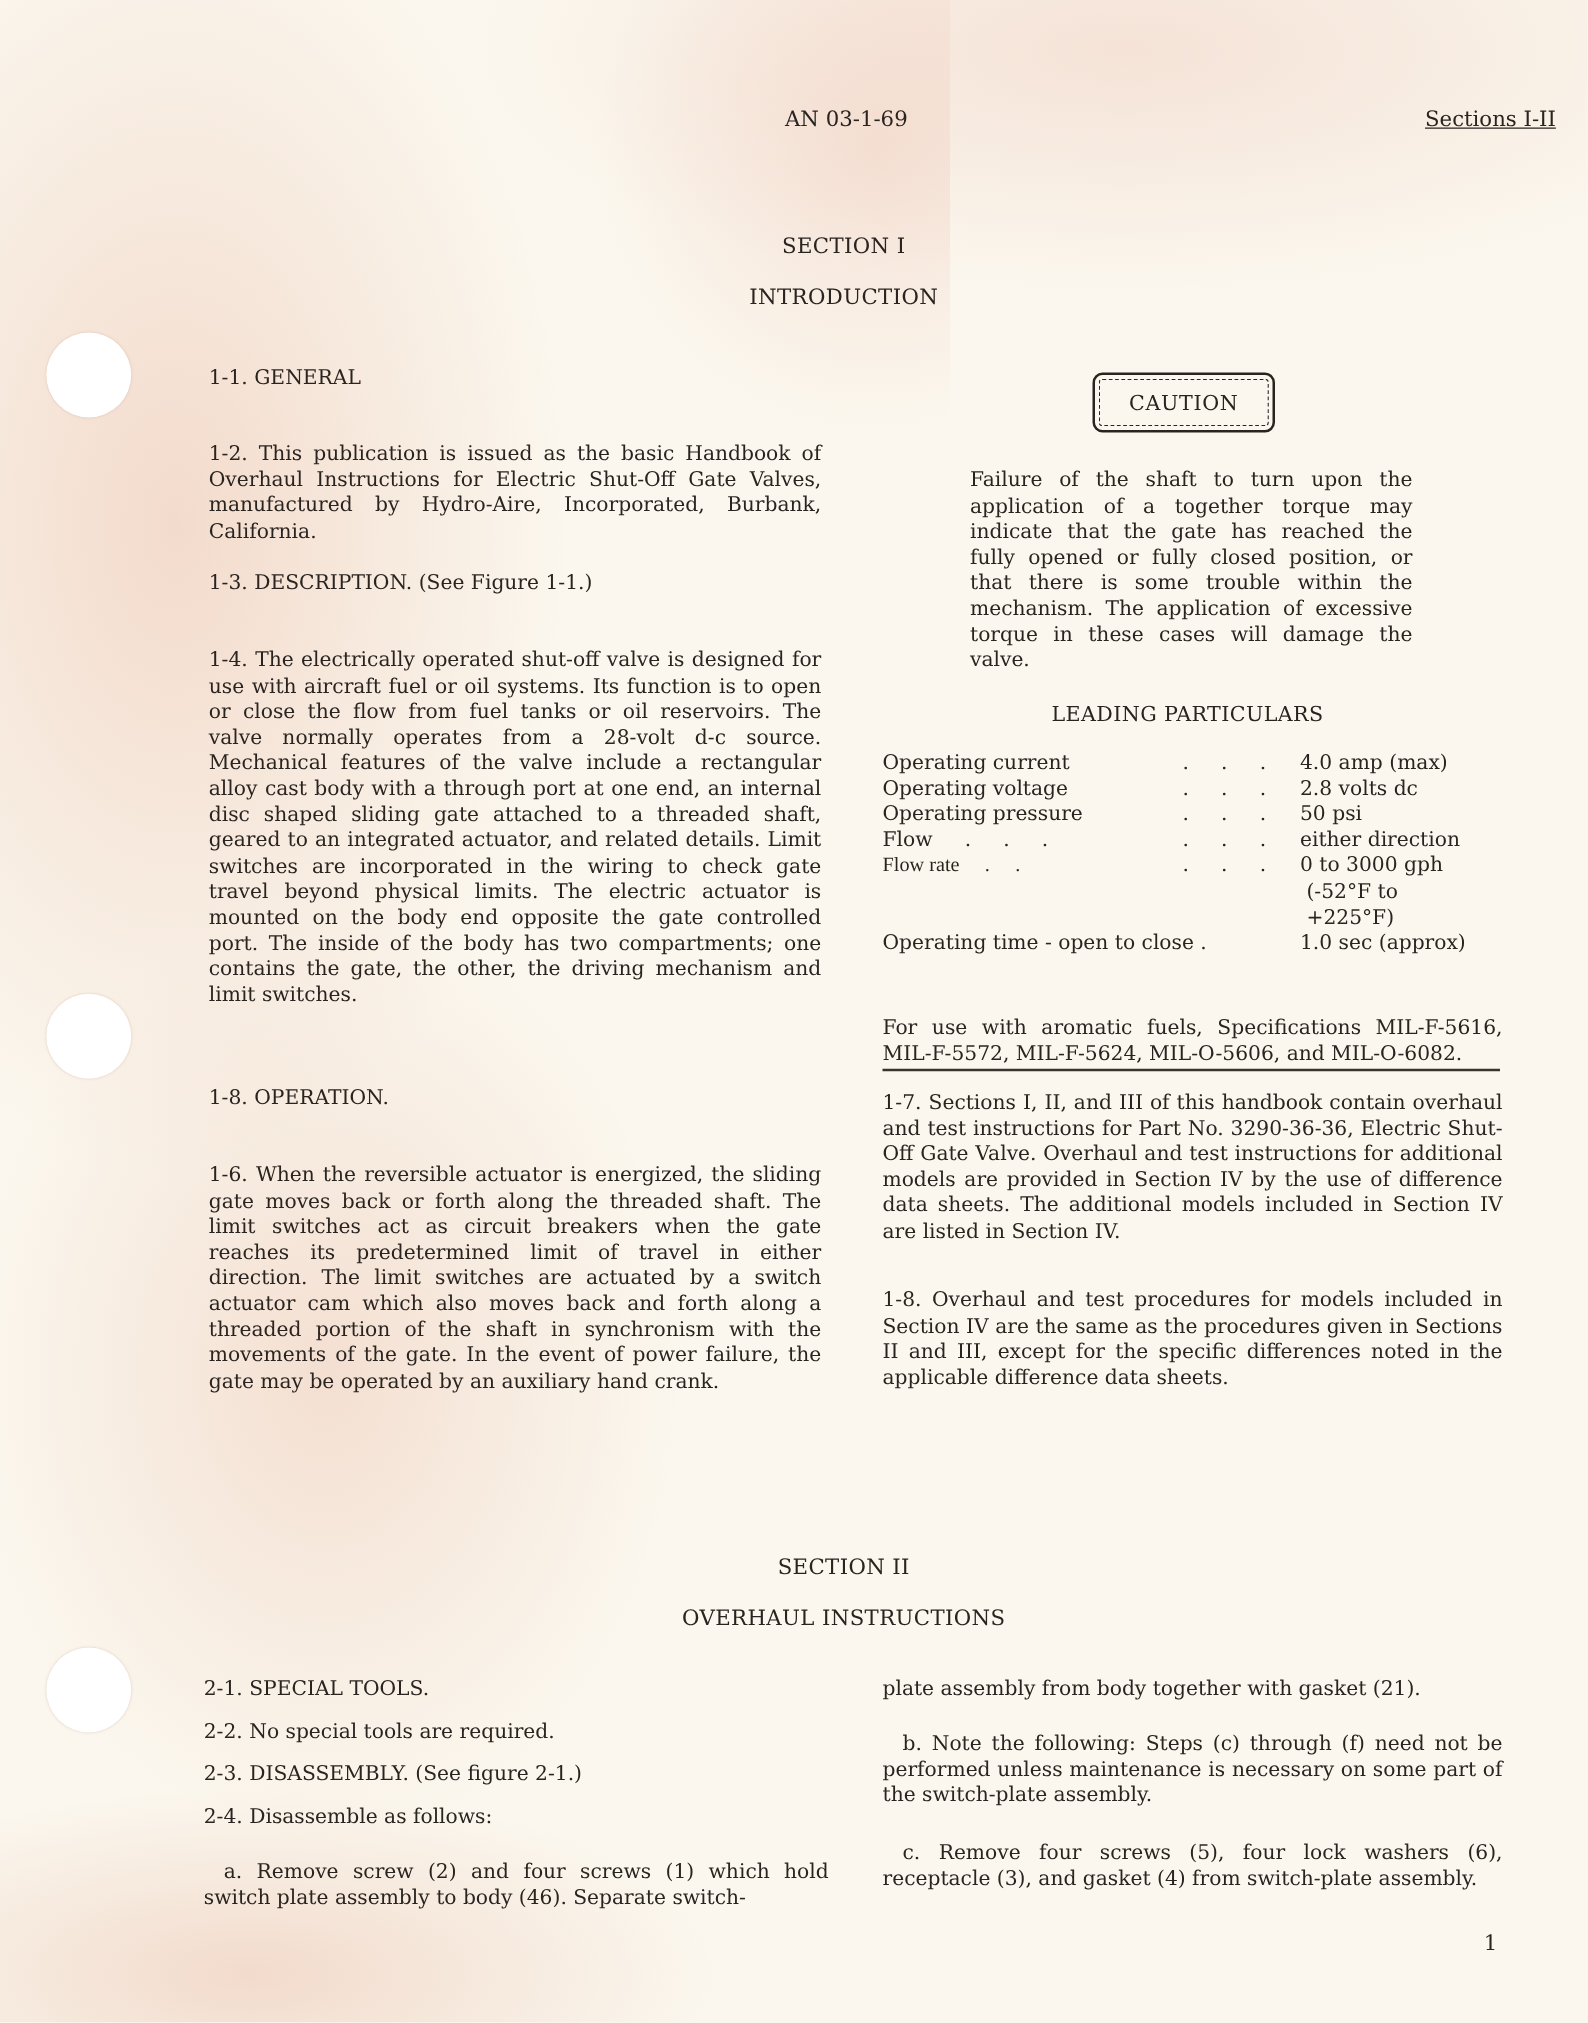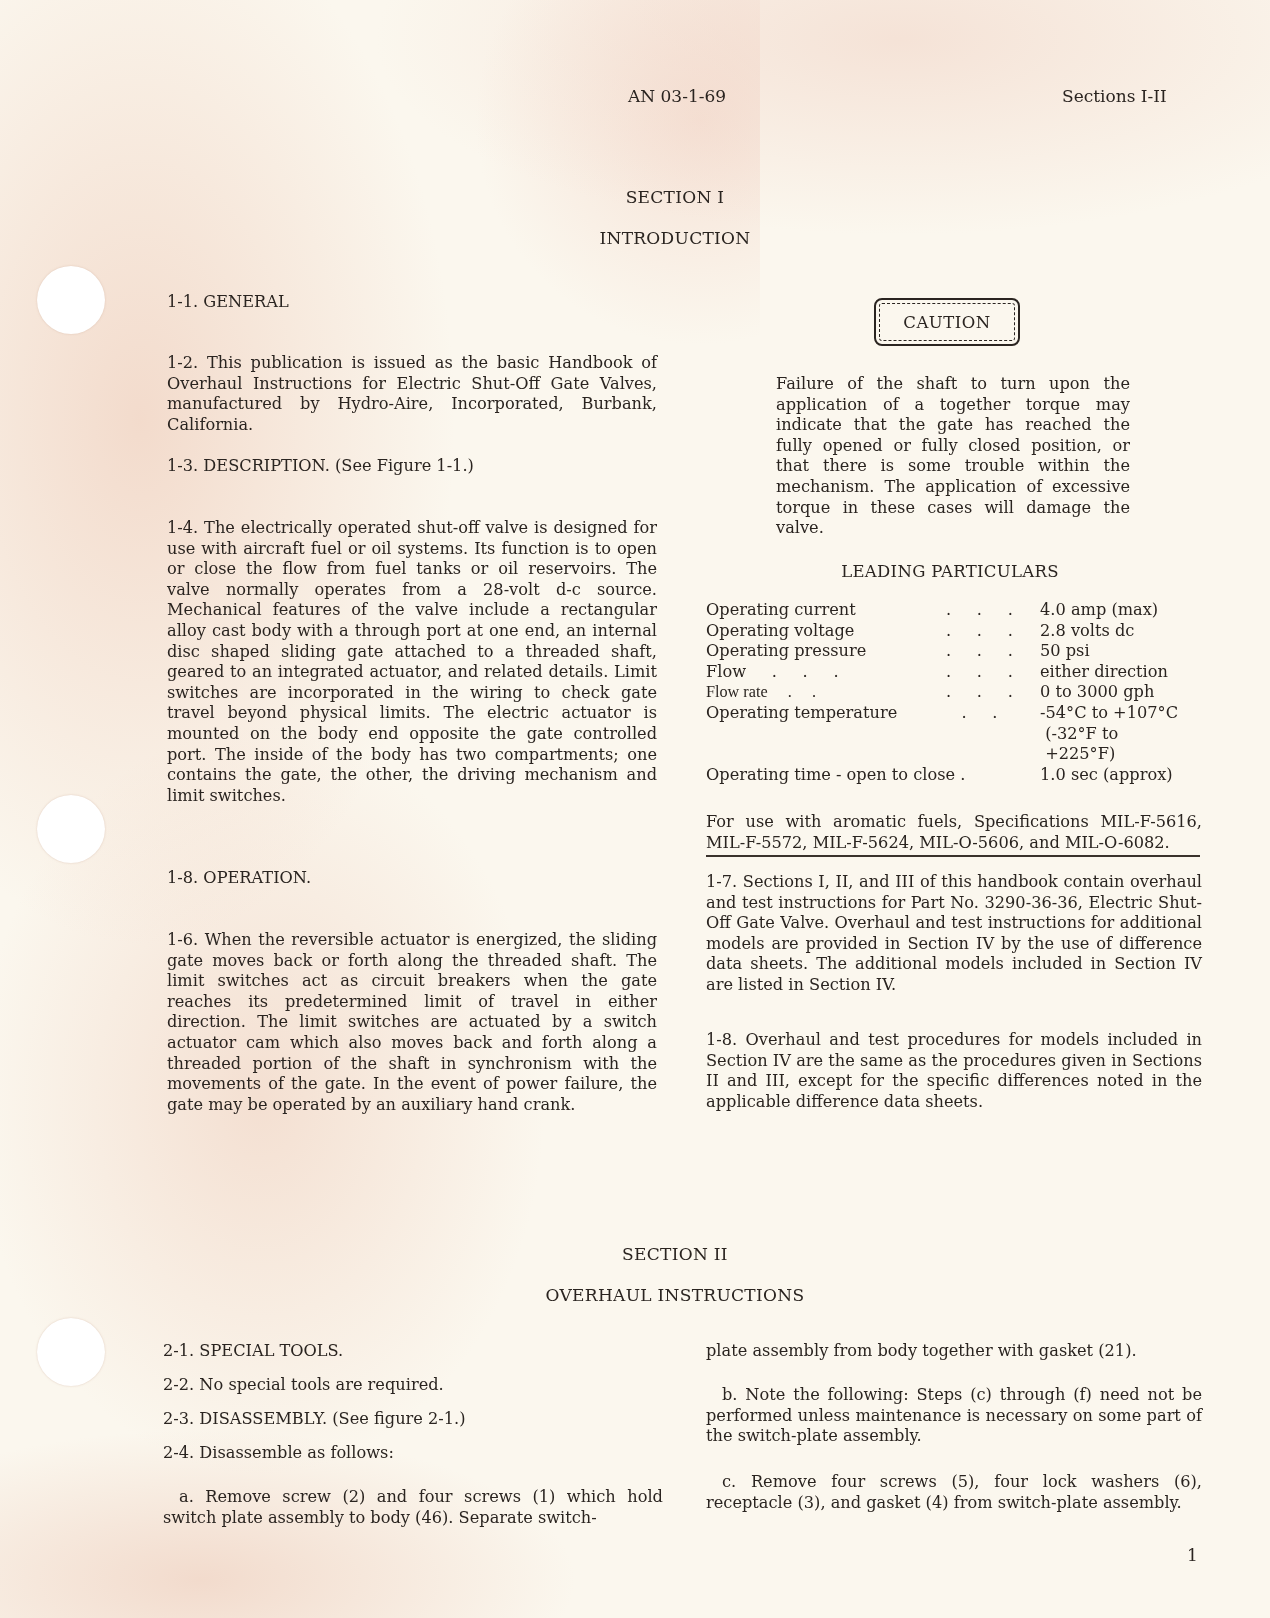--- a/index.html
+++ b/index.html
@@ -60,21 +60,21 @@
 
 <div class="stain stain-a"></div>
 <div class="stain stain-b"></div>
 <div class="stain stain-c"></div>
 
 <div class="punch" style="left:37px; top:266px;"></div>
 <div class="punch" style="left:37px; top:795px;"></div>
 <div class="punch" style="left:37px; top:1318px;"></div>
 
 <div class="abs hdr" style="left:628px; top:86px;">AN 03-1-69</div>
-<div class="abs hdr" style="left:1062px; top:86px;">Sections I-II</div>
+<div class="abs hdr" style="left:1140px; top:86px;text-decoration:underline;">Sections I-II</div>
 
 <div class="abs title center" style="left:560px; top:187px; width:230px;">SECTION I</div>
 <div class="abs title center" style="left:560px; top:228px; width:230px;">INTRODUCTION</div>
 
 <div class="para" style="left:167px; top:292px; width:490px;">1-1.  GENERAL</div>
 <div class="para" style="left:167px; top:353px; width:490px;">1-2.  This publication is issued as the basic Handbook of Overhaul Instructions for Electric Shut-Off Gate Valves, manufactured by Hydro-Aire, Incorporated, Burbank, California.</div>
 <div class="para" style="left:167px; top:456px; width:490px;">1-3.  DESCRIPTION.  (See Figure 1-1.)</div>
 <div class="para" style="left:167px; top:518px; width:490px;">1-4.  The electrically operated shut-off valve is designed for use with aircraft fuel or oil systems.  Its function is to open or close the flow from fuel tanks or oil reservoirs.  The valve normally operates from a 28-volt d-c source.  Mechanical features of the valve include a rectangular alloy cast body with a through port at one end, an internal disc shaped sliding gate attached to a threaded shaft, geared to an integrated actuator, and related details.  Limit switches are incorporated in the wiring to check gate travel beyond physical limits.  The electric actuator is mounted on the body end opposite the gate controlled port.  The inside of the body has two compartments; one contains the gate, the other, the driving mechanism and limit switches.</div>
 <div class="para" style="left:167px; top:868px; width:490px;">1-8.  OPERATION.</div>
 <div class="para" style="left:167px; top:930px; width:490px;">1-6.  When the reversible actuator is energized, the sliding gate moves back or forth along the threaded shaft.  The limit switches act as circuit breakers when the gate reaches its predetermined limit of travel in either direction.  The limit switches are actuated by a switch actuator cam which also moves back and forth along a threaded portion of the shaft in synchronism with the movements of the gate.  In the event of power failure, the gate may be operated by an auxiliary hand crank.</div>
@@ -103,28 +103,23 @@
     <span class="lp-label" style="white-space:pre;">Flow     .     .     .</span>
     <span class="lp-dots">.     .     .</span>
     <span class="lp-value">either direction</span>
   </div>
   <div class="lp-row">
     <span class="lp-label" style="white-space:pre;font-family:Liberation Serif, serif;">Flow rate     .     .</span>
     <span class="lp-dots">.     .     .</span>
     <span class="lp-value">0 to 3000 gph</span>
   </div>
   <div class="lp-row">
-    <span class="lp-label">Operating temperature</span>
-    <span class="lp-dots">   .     .</span>
-    <span class="lp-value">-54°C to +107°C</span>
-  </div>
-  <div class="lp-row">
     <span class="lp-label"></span>
     <span class="lp-dots"></span>
-    <span class="lp-value"> (-32°F to</span>
+    <span class="lp-value"> (-52°F to</span>
   </div>
   <div class="lp-row">
     <span class="lp-label"></span>
     <span class="lp-dots"></span>
     <span class="lp-value"> +225°F)</span>
   </div>
   <div class="lp-row">
     <span class="lp-label" style="width:334px;">Operating time - open to close .</span>
     <span class="lp-value">1.0 sec (approx)</span>
   </div>

